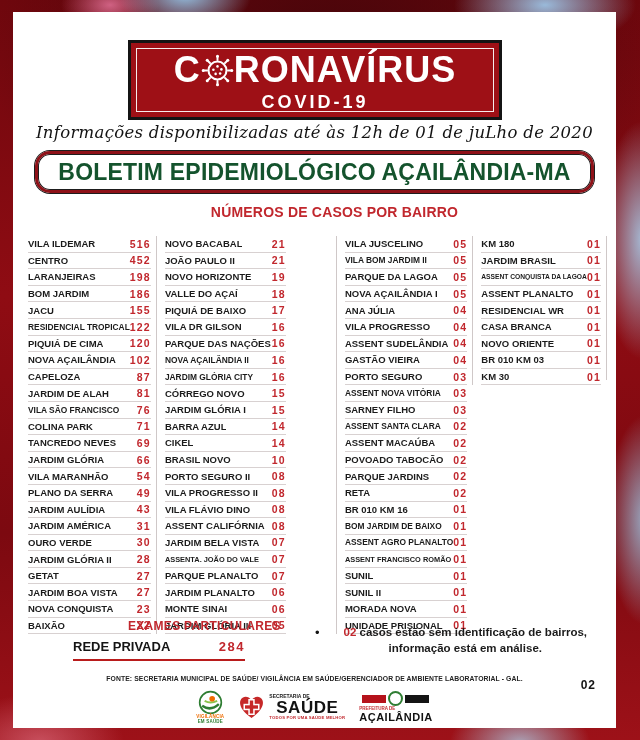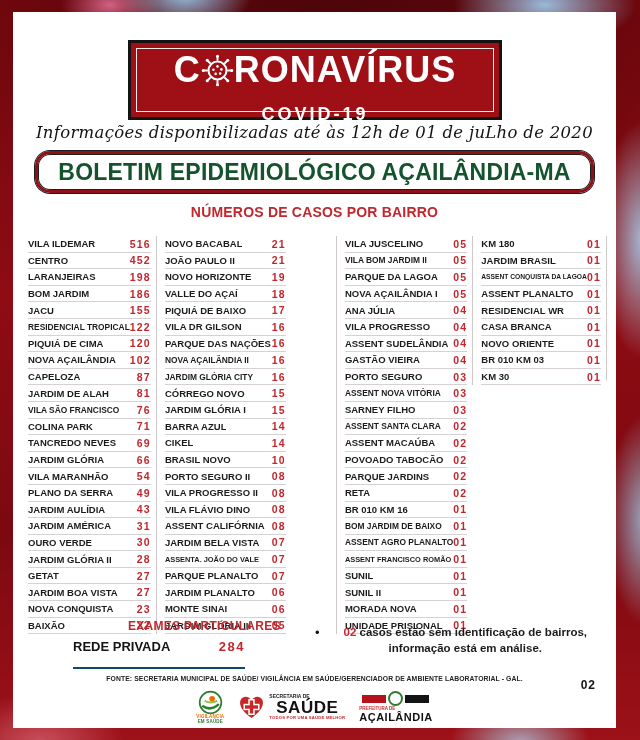--- a/index.html
+++ b/index.html
@@ -17,46 +17,46 @@
       radial-gradient(420px 300px at 330px 60px, #45050a, rgba(69,5,10,0) 80%),
       linear-gradient(180deg,#6e070d,#8f0c13 40%,#7c0910 72%,#9d1118);}
   .card{position:absolute;left:13px;top:12px;width:603px;height:716px;background:#ffffff;}
 
   
   .logo-box{position:absolute;left:115px;top:28px;width:374px;height:80px;background:#9e1016;
             border:3px solid #141414;box-sizing:border-box;text-align:center;}
   .logo-box::after{content:'';position:absolute;inset:5px;border:1.5px solid rgba(255,255,255,.92);pointer-events:none;}
   .logo-title{color:#fff;font-size:36px;font-weight:700;letter-spacing:1px;line-height:1;
               margin-top:9px;display:flex;align-items:center;justify-content:center;gap:1px;}
-  .logo-sub{color:#fff;font-size:18px;font-weight:700;letter-spacing:3px;margin-top:16px;}
+  .logo-sub{color:#fff;font-size:18px;font-weight:700;letter-spacing:3px;margin-top:4px;}
   .info-line{position:absolute;left:0;top:111px;width:100%;text-align:center;color:#131313;
              font-family:"DejaVu Serif",serif;font-style:italic;font-size:16.5px;letter-spacing:.3px;}
   .boletim-box{position:absolute;left:22px;top:139px;width:559px;height:42px;box-sizing:border-box;
                border:3px solid #8e1118;border-radius:15px;box-shadow:0 0 0 1px #1d1d1d, inset 0 0 0 1px #1d1d1d;
                display:flex;align-items:center;justify-content:center;}
   .boletim-box span{font-size:23px;font-weight:700;color:#14532d;letter-spacing:.2px;white-space:nowrap;}
   .section-title{position:absolute;left:0;top:192px;width:100%;text-align:center;
-                 color:#c1272d;font-size:14px;font-weight:700;letter-spacing:.2px;}
+                 color:#c1272d;font-size:14px;font-weight:700;letter-spacing:.2px;padding-left:20px;}
 
   
   .table{position:absolute;left:13px;top:224px;width:580px;display:flex;align-items:flex-start;}
   .tcol{box-sizing:border-box;padding:0 5px 0 2px;}
   .tcol+.tcol{border-left:1px solid #cfc8c8;padding-left:8px;}
   .c1{width:145px;}.c2{width:150px;}.c3{width:143px;margin-left:45px;}.c4{width:142px;position:relative;}
   .c4::after{content:'';position:absolute;right:-1px;top:0;width:1px;height:144px;background:#cfc8c8;}
   .trow{height:15.6px;display:flex;justify-content:space-between;align-items:center;
         border-bottom:1px solid #d8d1d1;}
   .tname{color:#1b1b1b;font-weight:700;white-space:nowrap;overflow:hidden;}
   .f4{font-size:9.5px;} .f3{font-size:8.4px;} .f2{font-size:7.4px;} .f1{font-size:6.7px;}
   .tval{color:#c1272d;font-weight:700;font-size:10.5px;letter-spacing:1.2px;white-space:nowrap;}
 
   
   .exames-title{position:absolute;left:67px;top:607px;color:#c1272d;font-size:12px;font-weight:700;letter-spacing:.3px;padding-left:48px;}
   .rede-row{position:absolute;left:60px;top:627px;width:172px;display:flex;justify-content:space-between;
-            border-bottom:2px solid #0c4a6e;padding-bottom:13px;align-items:center;}
+            border-bottom:2px solid #b91c1c;padding-bottom:5px;align-items:center;}
   .rede-row .lbl{color:#141414;font-size:13px;font-weight:700;}
   .rede-row .val{color:#c1272d;font-size:13px;font-weight:700;letter-spacing:1.5px;}
   .note{position:absolute;left:302px;top:613px;width:288px;display:flex;gap:8px;}
   .note .bullet{color:#141414;font-size:13px;line-height:15px;}
   .note .txt{font-size:11.5px;font-weight:700;color:#1b1b1b;text-align:center;line-height:1.35;}
   .note .hl{color:#c1272d;}
   .fonte{position:absolute;left:0;top:663px;width:100%;text-align:center;
          font-size:6.8px;font-weight:700;color:#222;letter-spacing:.1px;}
   .page-num{position:absolute;right:20px;top:666px;font-size:12px;font-weight:700;color:#141414;letter-spacing:1px;}
 

